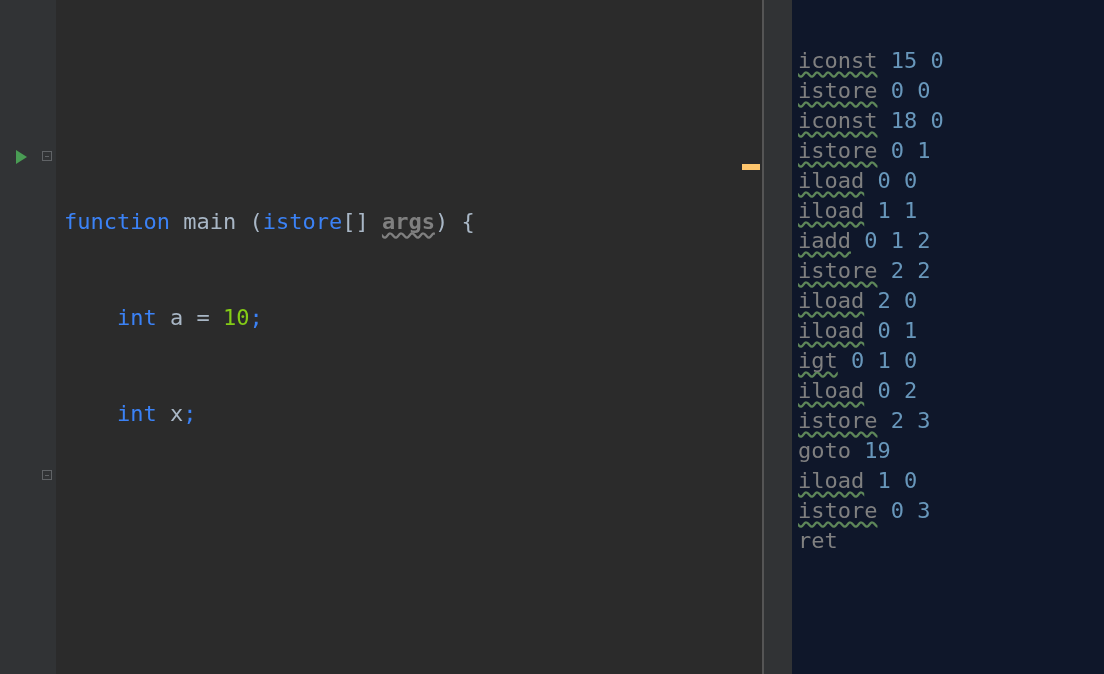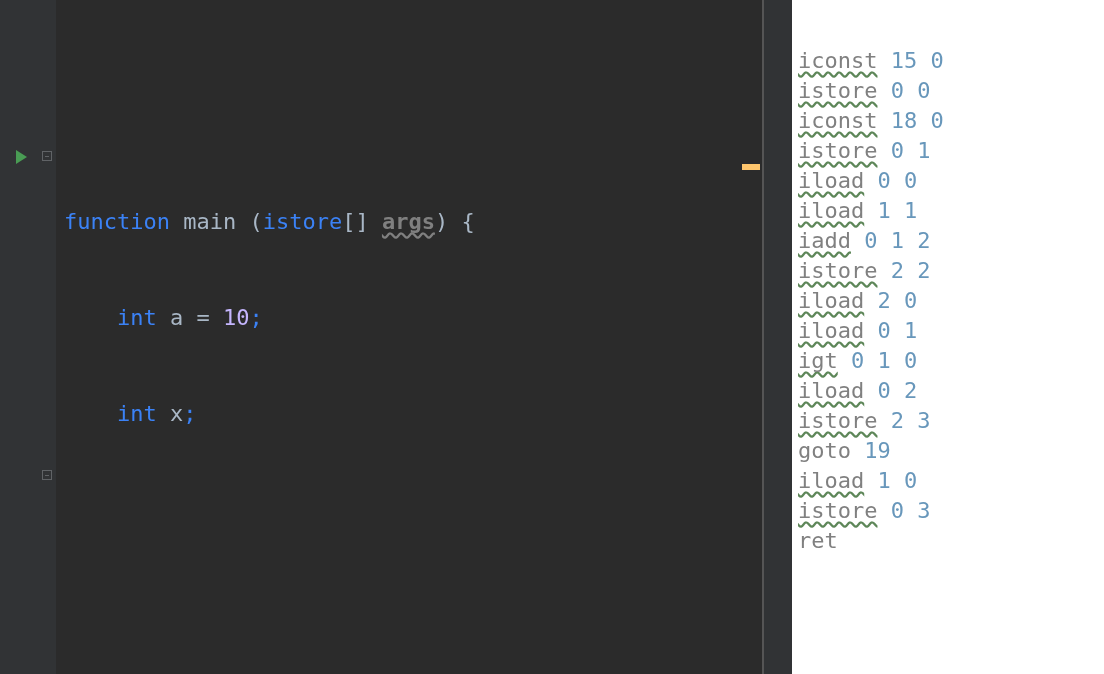--- a/index.html
+++ b/index.html
@@ -60,36 +60,36 @@
     }
     .editor {
       padding: 142px 0 0 8px;
       line-height: 32px;
       white-space: pre;
       font-family: inherit;
     }
     .line { height: 32px; }
     .kw { color: #3b82f6; }
     .id { color: #a9b7c6; }
-    .num { color: #c4b5fd; }
+    .num { color: #84cc16; }
     .op { color: #a9b7c6; }
     .param { color: #808080; text-decoration: underline wavy #808080; text-decoration-skip-ink: none; text-underline-offset: 3px; font-weight: bold; }
     .splitter {
       width: 2px;
       background: #555555;
       flex-shrink: 0;
     }
     .right-gutter {
       width: 28px;
       background: #313335;
       flex-shrink: 0;
     }
     .right-panel {
       width: 312px;
-      background: #ffffff;
+      background: #0f172a;
       padding: 46px 0 0 6px;
       line-height: 30px;
       font-size: 22px;
       flex-shrink: 0;
     }
     .bline { height: 30px; white-space: pre; }
     .mnem { color: #808080; text-decoration: underline wavy #5e8759; text-decoration-skip-ink: none; text-underline-offset: 3px; }
     .mnem-plain { color: #808080; }
     .arg { color: #6897bb; }
     .caret-row {

